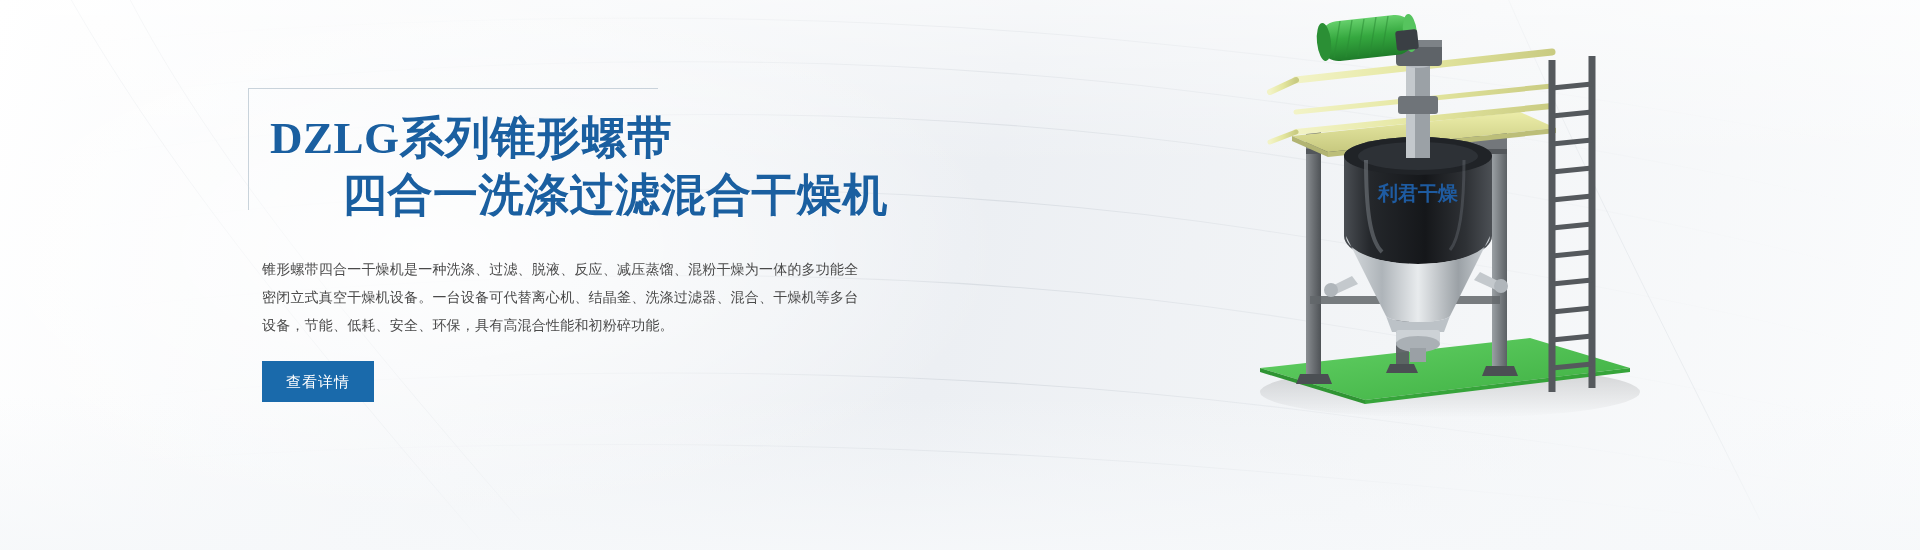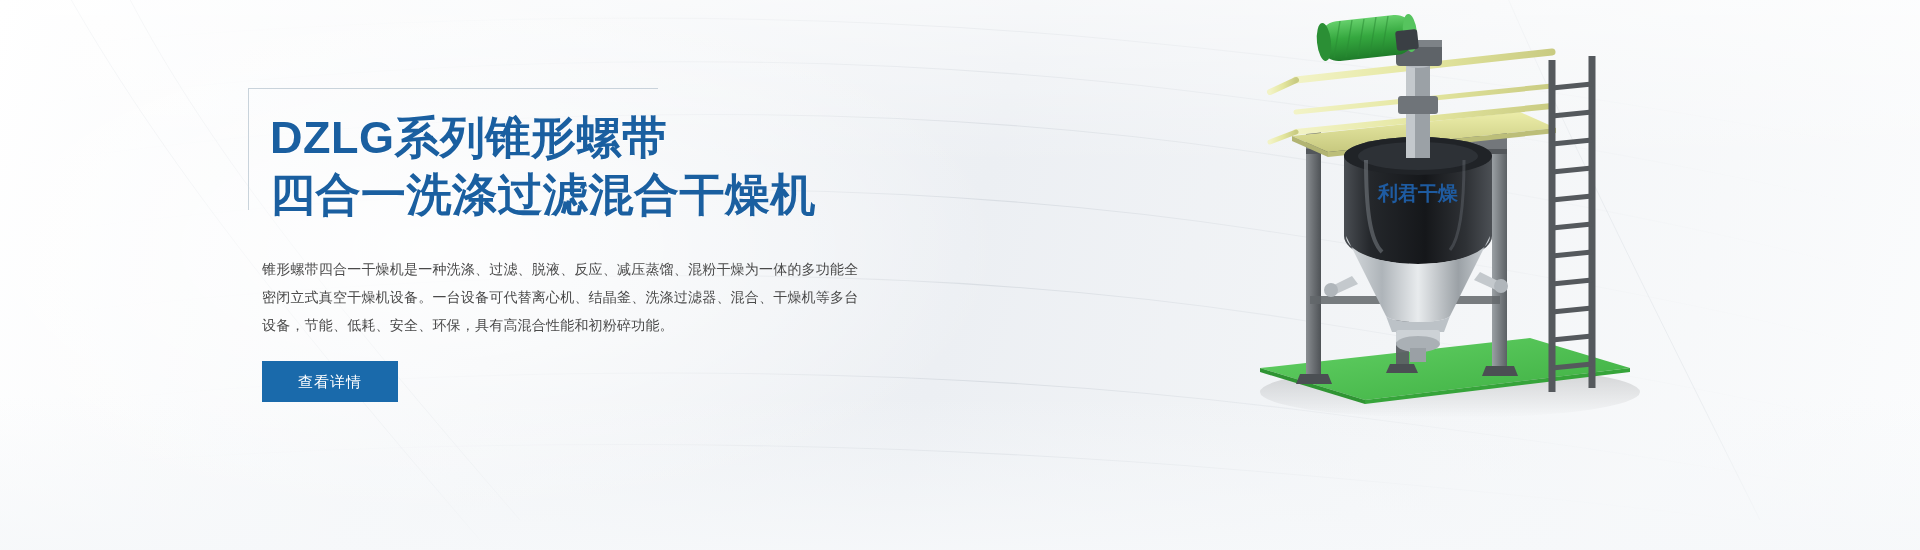--- a/index.html
+++ b/index.html
@@ -64,36 +64,37 @@
 
   .headline {
     margin: 0;
     color: #1a5fa0;
     font-weight: bold;
     font-size: 45px;
     line-height: 1.26;
     letter-spacing: 0.5px;
     white-space: nowrap;
     text-shadow: 0 1px 0 rgba(255,255,255,0.6);
-  }
-  .headline .line2 { display: block; }
+    font-family: Liberation Serif, serif;
+  }
+  .headline .line2 { display: block; text-align: right; }
 
   .desc {
     margin: 18px 0 0 14px;
     width: 600px;
     color: #4a4a4a;
     font-size: 14px;
     line-height: 2.0;
     letter-spacing: 0.2px;
   }
 
   .cta {
     display: inline-block;
     margin: 22px 0 0 14px;
-    padding: 10px 36px;
+    padding: 10px 24px;
     background: #1a6aab;
     color: #ffffff;
     font-size: 15px;
     letter-spacing: 1px;
     border: none;
     cursor: pointer;
     text-decoration: none;
     line-height: 1.4;
   }
 

